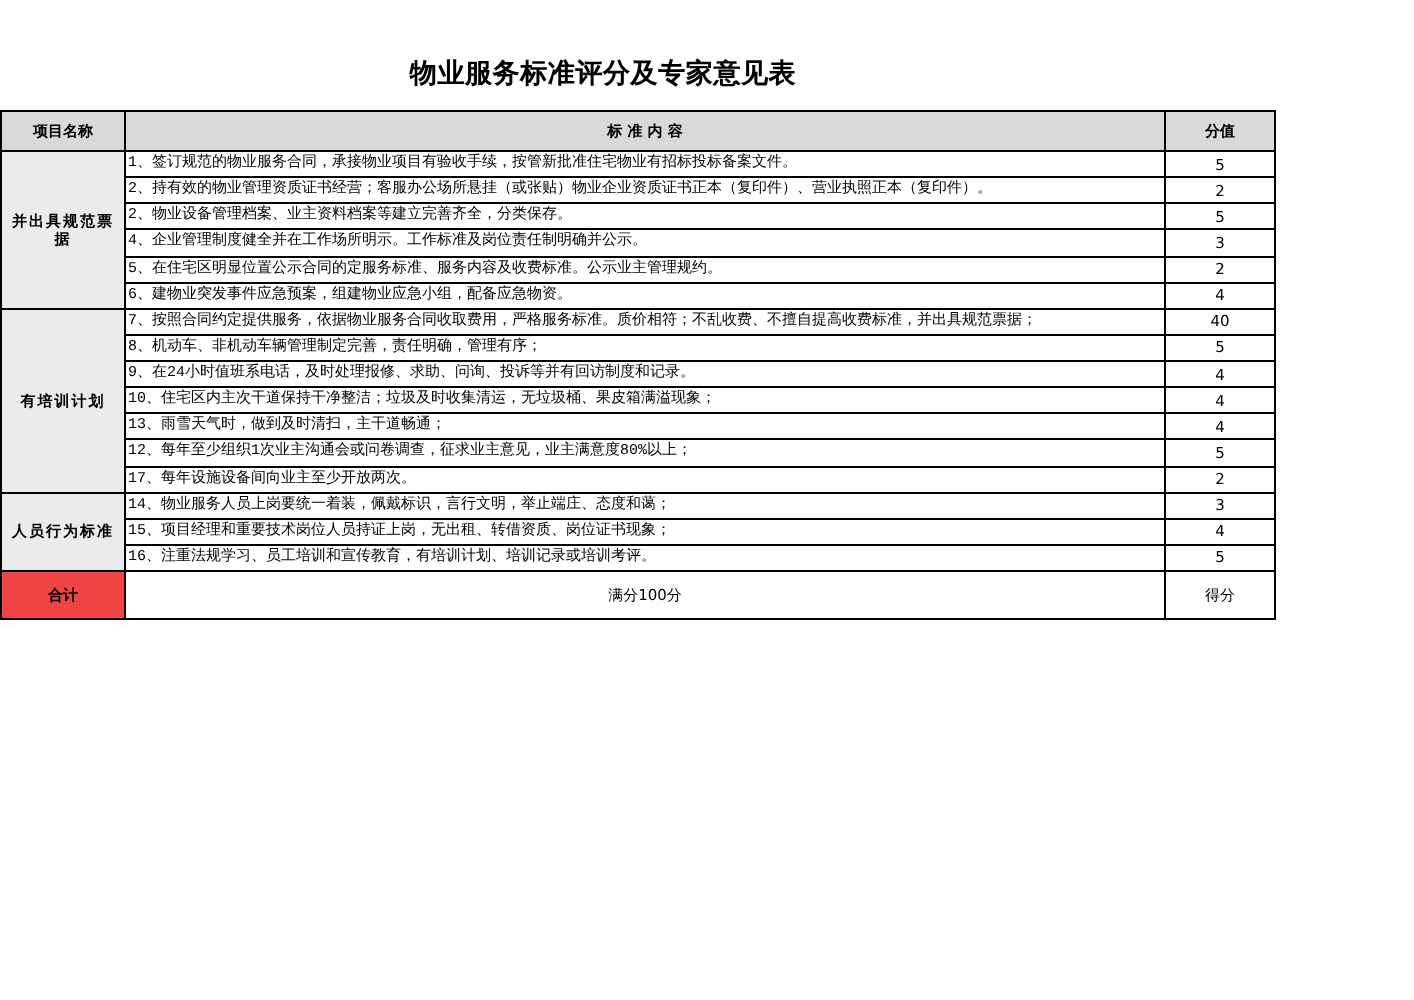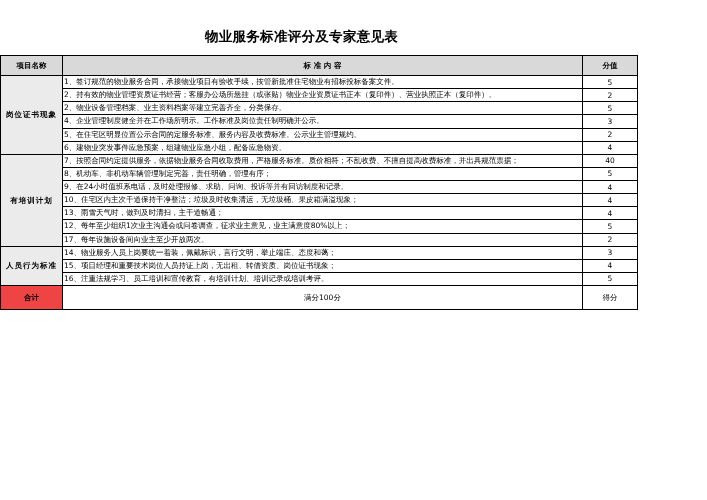--- a/index.html
+++ b/index.html
@@ -57,20 +57,21 @@
   }
   td.cat span {
     display: block;
     word-break: break-all;
     letter-spacing: 1px;
   }
   td.content {
     text-align: left;
     padding: 3px 5px 3px 6px;
     line-height: 1.35;
+    font-family: Liberation Mono, monospace;
   }
   td.score {
     text-align: center;
   }
   tr.total td {
     height: 24px;
   }
   td.total-label {
     background: #ef4444;
     text-align: center;
@@ -98,21 +99,21 @@
       <tr>
         <th class="col-proj">项目名称</th>
         <th class="col-content">标  准  内  容</th>
         <th class="col-score">分值</th>
       </tr>
     </thead>
     <tbody>
 
       <tr>
         <td class="cat" rowspan="6">
-            <span>岗位证书现象</span>
+            <span>并出具规范票据</span>
           </td>
         <td class="content">1、签订规范的物业服务合同，承接物业项目有验收手续，按管新批准住宅物业有招标投标备案文件。</td>
         <td class="score">5</td>
       </tr>
       <tr>
         <td class="content">2、持有效的物业管理资质证书经营；客服办公场所悬挂（或张贴）物业企业资质证书正本（复印件）、营业执照正本（复印件）。</td>
         <td class="score">2</td>
       </tr>
       <tr>
         <td class="content">2、物业设备管理档案、业主资料档案等建立完善齐全，分类保存。</td>

